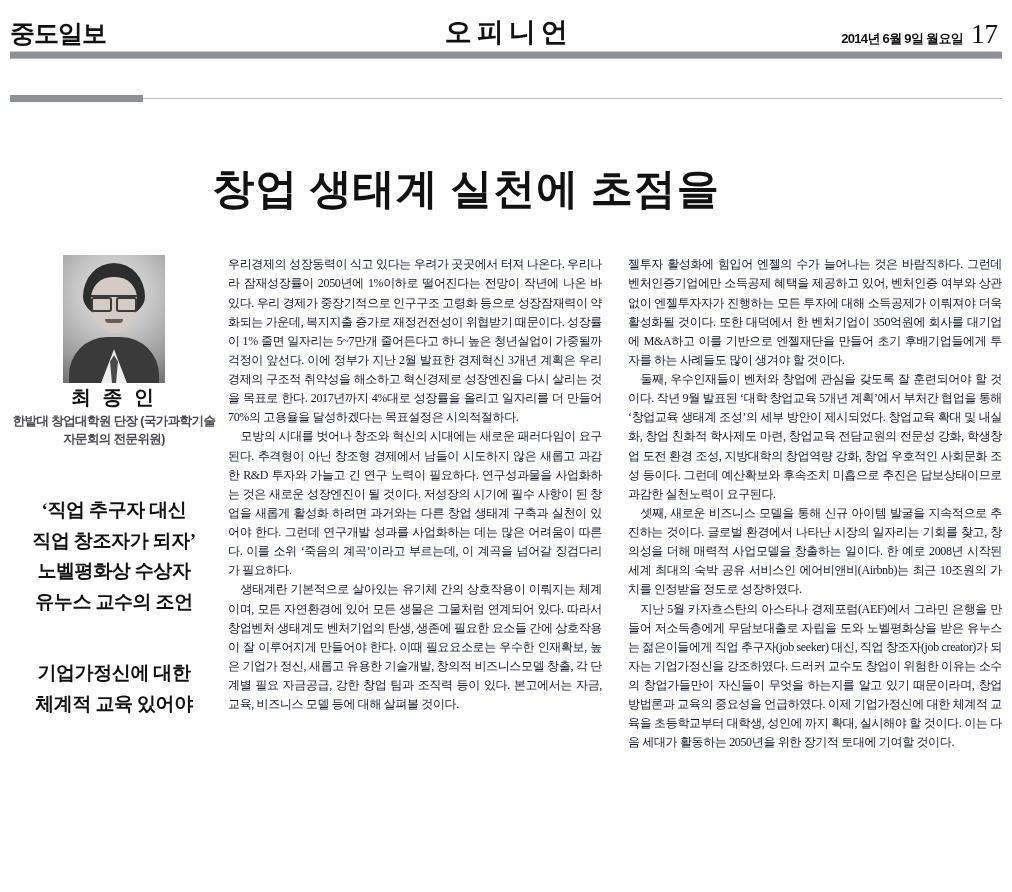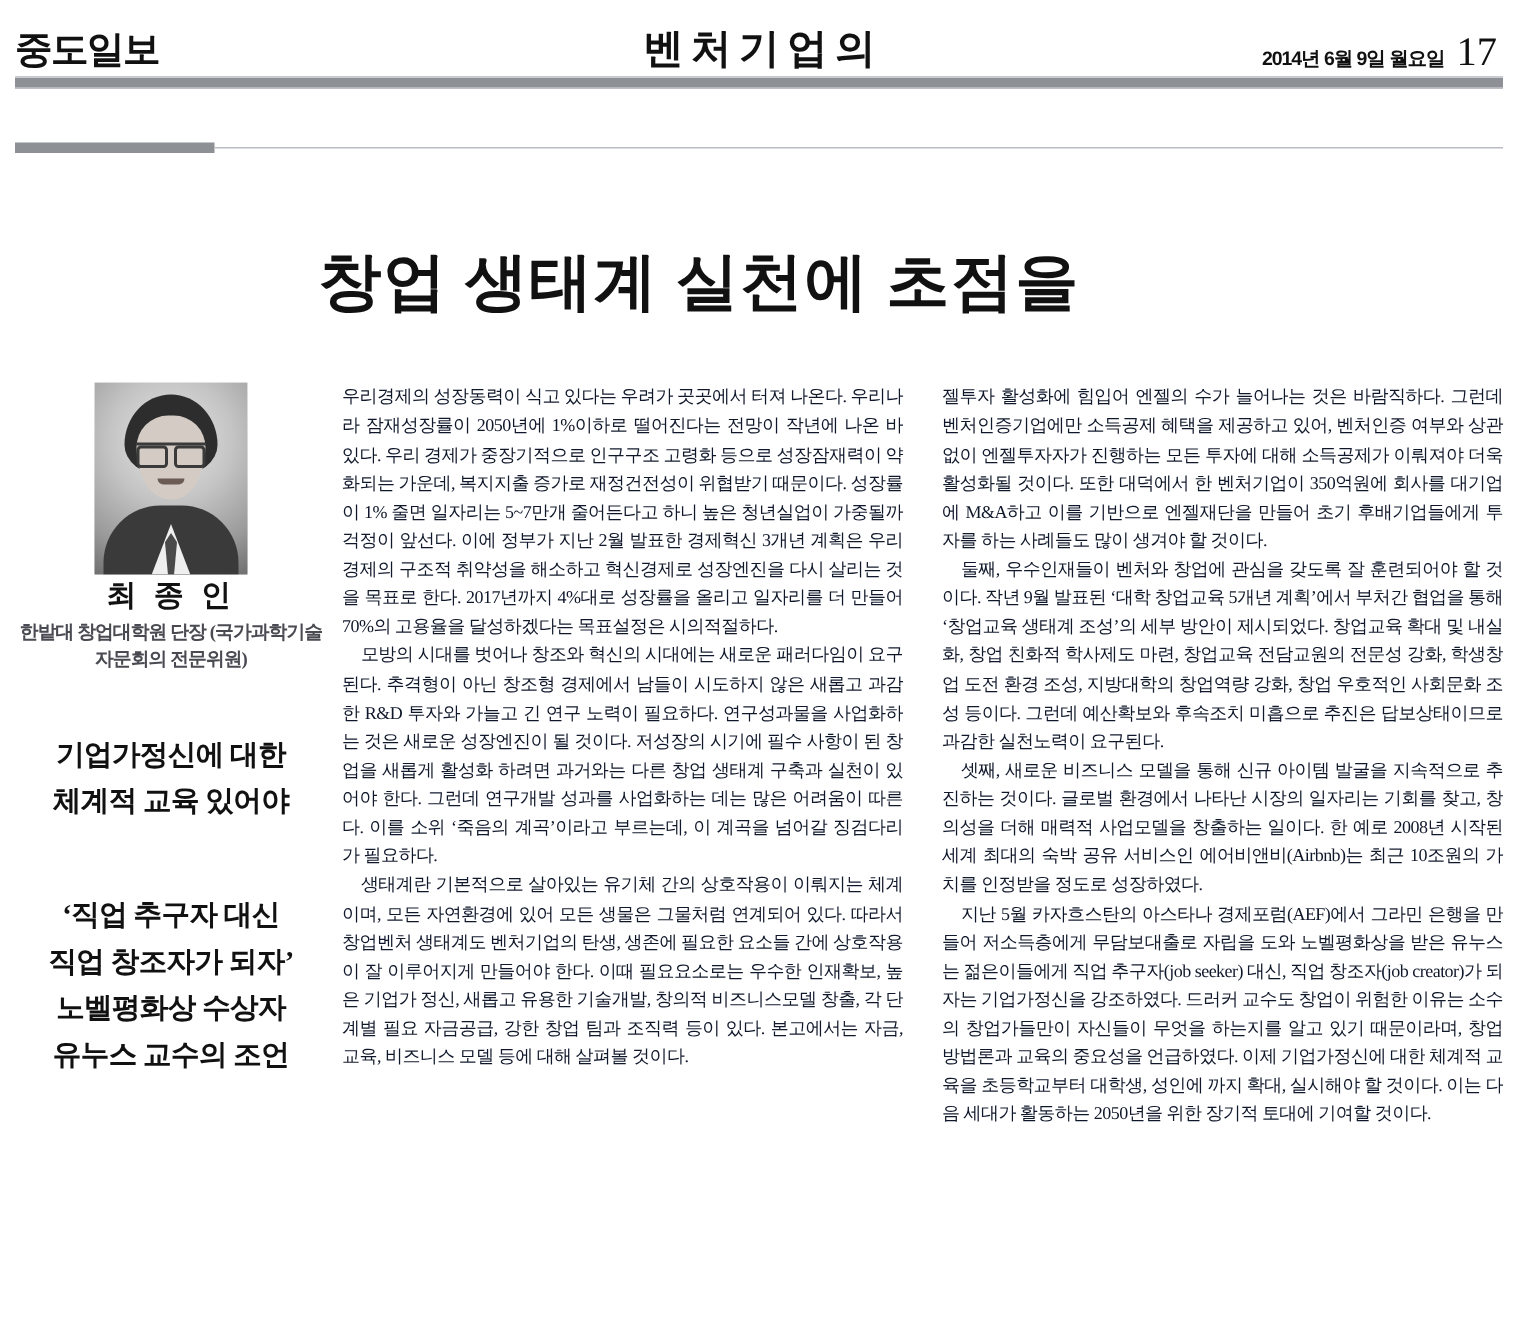--- a/index.html
+++ b/index.html
@@ -221,21 +221,21 @@
     font-family: "Liberation Sans", "DejaVu Sans", sans-serif;
     font-size: 20px;
     font-weight: bold;
     letter-spacing: 3px;
     color: #111;
     margin-top: 2px;
     line-height: 1.2;
   }
   .byline-affil {
     text-align: center;
-    font-family: Liberation Serif, serif;
+    font-family: Liberation Sans, sans-serif;
     font-size: 12.5px;
     font-weight: bold;
     letter-spacing: -0.6px;
     color: #4a4a52;
     line-height: 1.42;
     margin-top: 4px;
   }
 
   .pullquote {
     font-family: "Liberation Serif", "DejaVu Serif", serif;
@@ -274,21 +274,21 @@
   }
   .col p.no-indent { text-indent: 0; }
 </style>
 </head>
 <body>
 
 <div class="page">
 
   <div class="masthead">
     <div class="masthead-logo">중도일보</div>
-    <div class="masthead-center">벤처기업의</div>
+    <div class="masthead-center">오피니언</div>
     <div class="masthead-right">
       <div class="masthead-date">2014년 6월 9일 월요일</div>
       <div class="masthead-pagenum">17</div>
     </div>
   </div>
   <div class="rule-main"></div>
 
   <div class="section-block">
     <div class="section-bar"></div>
     <div class="section-hairline"></div>
@@ -309,26 +309,26 @@
           <div class="face"></div>
           <div class="glasses"></div>
           <div class="mouth"></div>
         </div>
       </div>
       <div class="byline-name">최 종 인</div>
       <div class="byline-affil">한밭대 창업대학원 단장
 (국가과학기술자문회의
 전문위원)</div>
 
-      <div class="pullquote pullquote-2">기업가정신에 대한
-체계적 교육 있어야</div>
       <div class="pullquote pullquote-1">‘직업 추구자 대신
 직업 창조자가 되자’
 노벨평화상 수상자
 유누스 교수의 조언</div>
+      <div class="pullquote pullquote-2">기업가정신에 대한
+체계적 교육 있어야</div>
     </div>
 
     <div class="cols">
       <div class="col">
         <p class="no-indent">우리경제의 성장동력이 식고 있다는 우려가 곳곳에서 터져 나온다. 우리나라 잠재성장률이 2050년에 1%이하로 떨어진다는 전망이 작년에 나온 바 있다. 우리 경제가 중장기적으로 인구구조 고령화 등으로 성장잠재력이 약화되는 가운데, 복지지출 증가로 재정건전성이 위협받기 때문이다. 성장률이 1% 줄면 일자리는 5~7만개 줄어든다고 하니 높은 청년실업이 가중될까 걱정이 앞선다. 이에 정부가 지난 2월 발표한 경제혁신 3개년 계획은 우리 경제의 구조적 취약성을 해소하고 혁신경제로 성장엔진을 다시 살리는 것을 목표로 한다. 2017년까지 4%대로 성장률을 올리고 일자리를 더 만들어 70%의 고용율을 달성하겠다는 목표설정은 시의적절하다.</p>
         <p>모방의 시대를 벗어나 창조와 혁신의 시대에는 새로운 패러다임이 요구된다. 추격형이 아닌 창조형 경제에서 남들이 시도하지 않은 새롭고 과감한 R&amp;D 투자와 가늘고 긴 연구 노력이 필요하다. 연구성과물을 사업화하는 것은 새로운 성장엔진이 될 것이다. 저성장의 시기에 필수 사항이 된 창업을 새롭게 활성화 하려면 과거와는 다른 창업 생태계 구축과 실천이 있어야 한다. 그런데 연구개발 성과를 사업화하는 데는 많은 어려움이 따른다. 이를 소위 ‘죽음의 계곡’이라고 부르는데, 이 계곡을 넘어갈 징검다리가 필요하다.</p>
         <p>생태계란 기본적으로 살아있는 유기체 간의 상호작용이 이뤄지는 체계이며, 모든 자연환경에 있어 모든 생물은 그물처럼 연계되어 있다. 따라서 창업벤처 생태계도 벤처기업의 탄생, 생존에 필요한 요소들 간에 상호작용이 잘 이루어지게 만들어야 한다. 이때 필요요소로는 우수한 인재확보, 높은 기업가 정신, 새롭고 유용한 기술개발, 창의적 비즈니스모델 창출, 각 단계별 필요 자금공급, 강한 창업 팀과 조직력 등이 있다. 본고에서는 자금, 교육, 비즈니스 모델 등에 대해 살펴볼 것이다.</p>
 
       </div>
       <div class="col">

